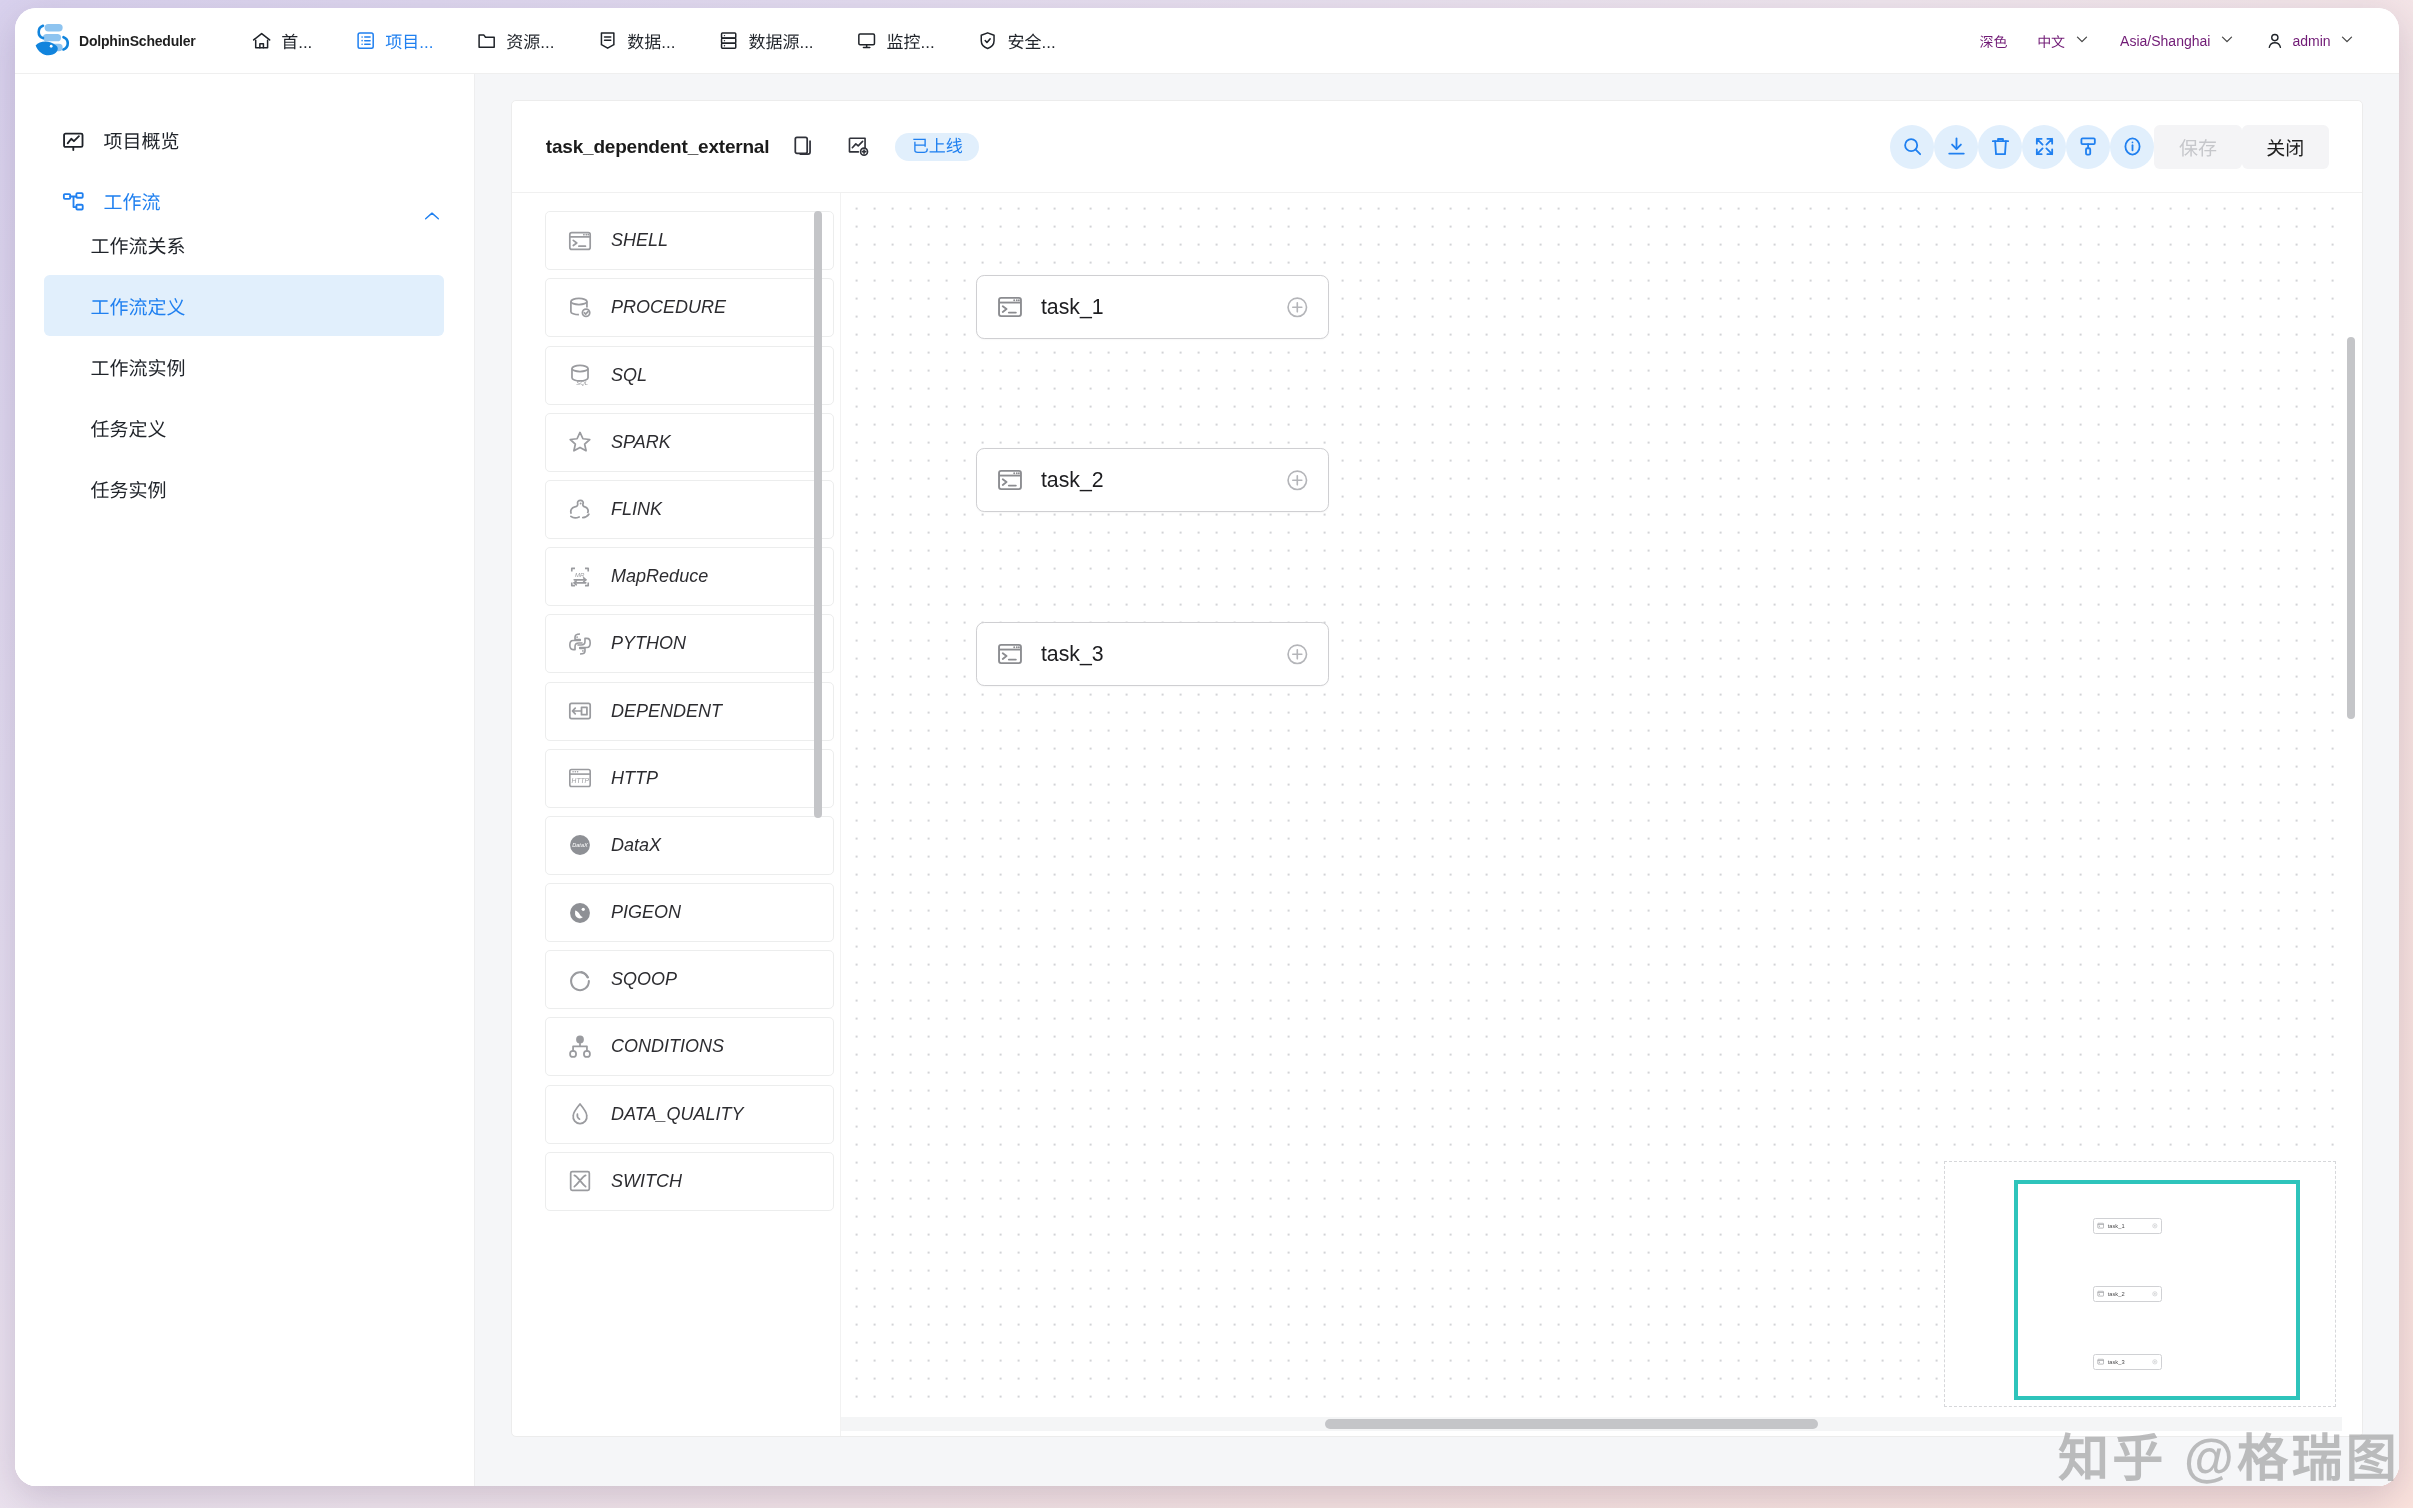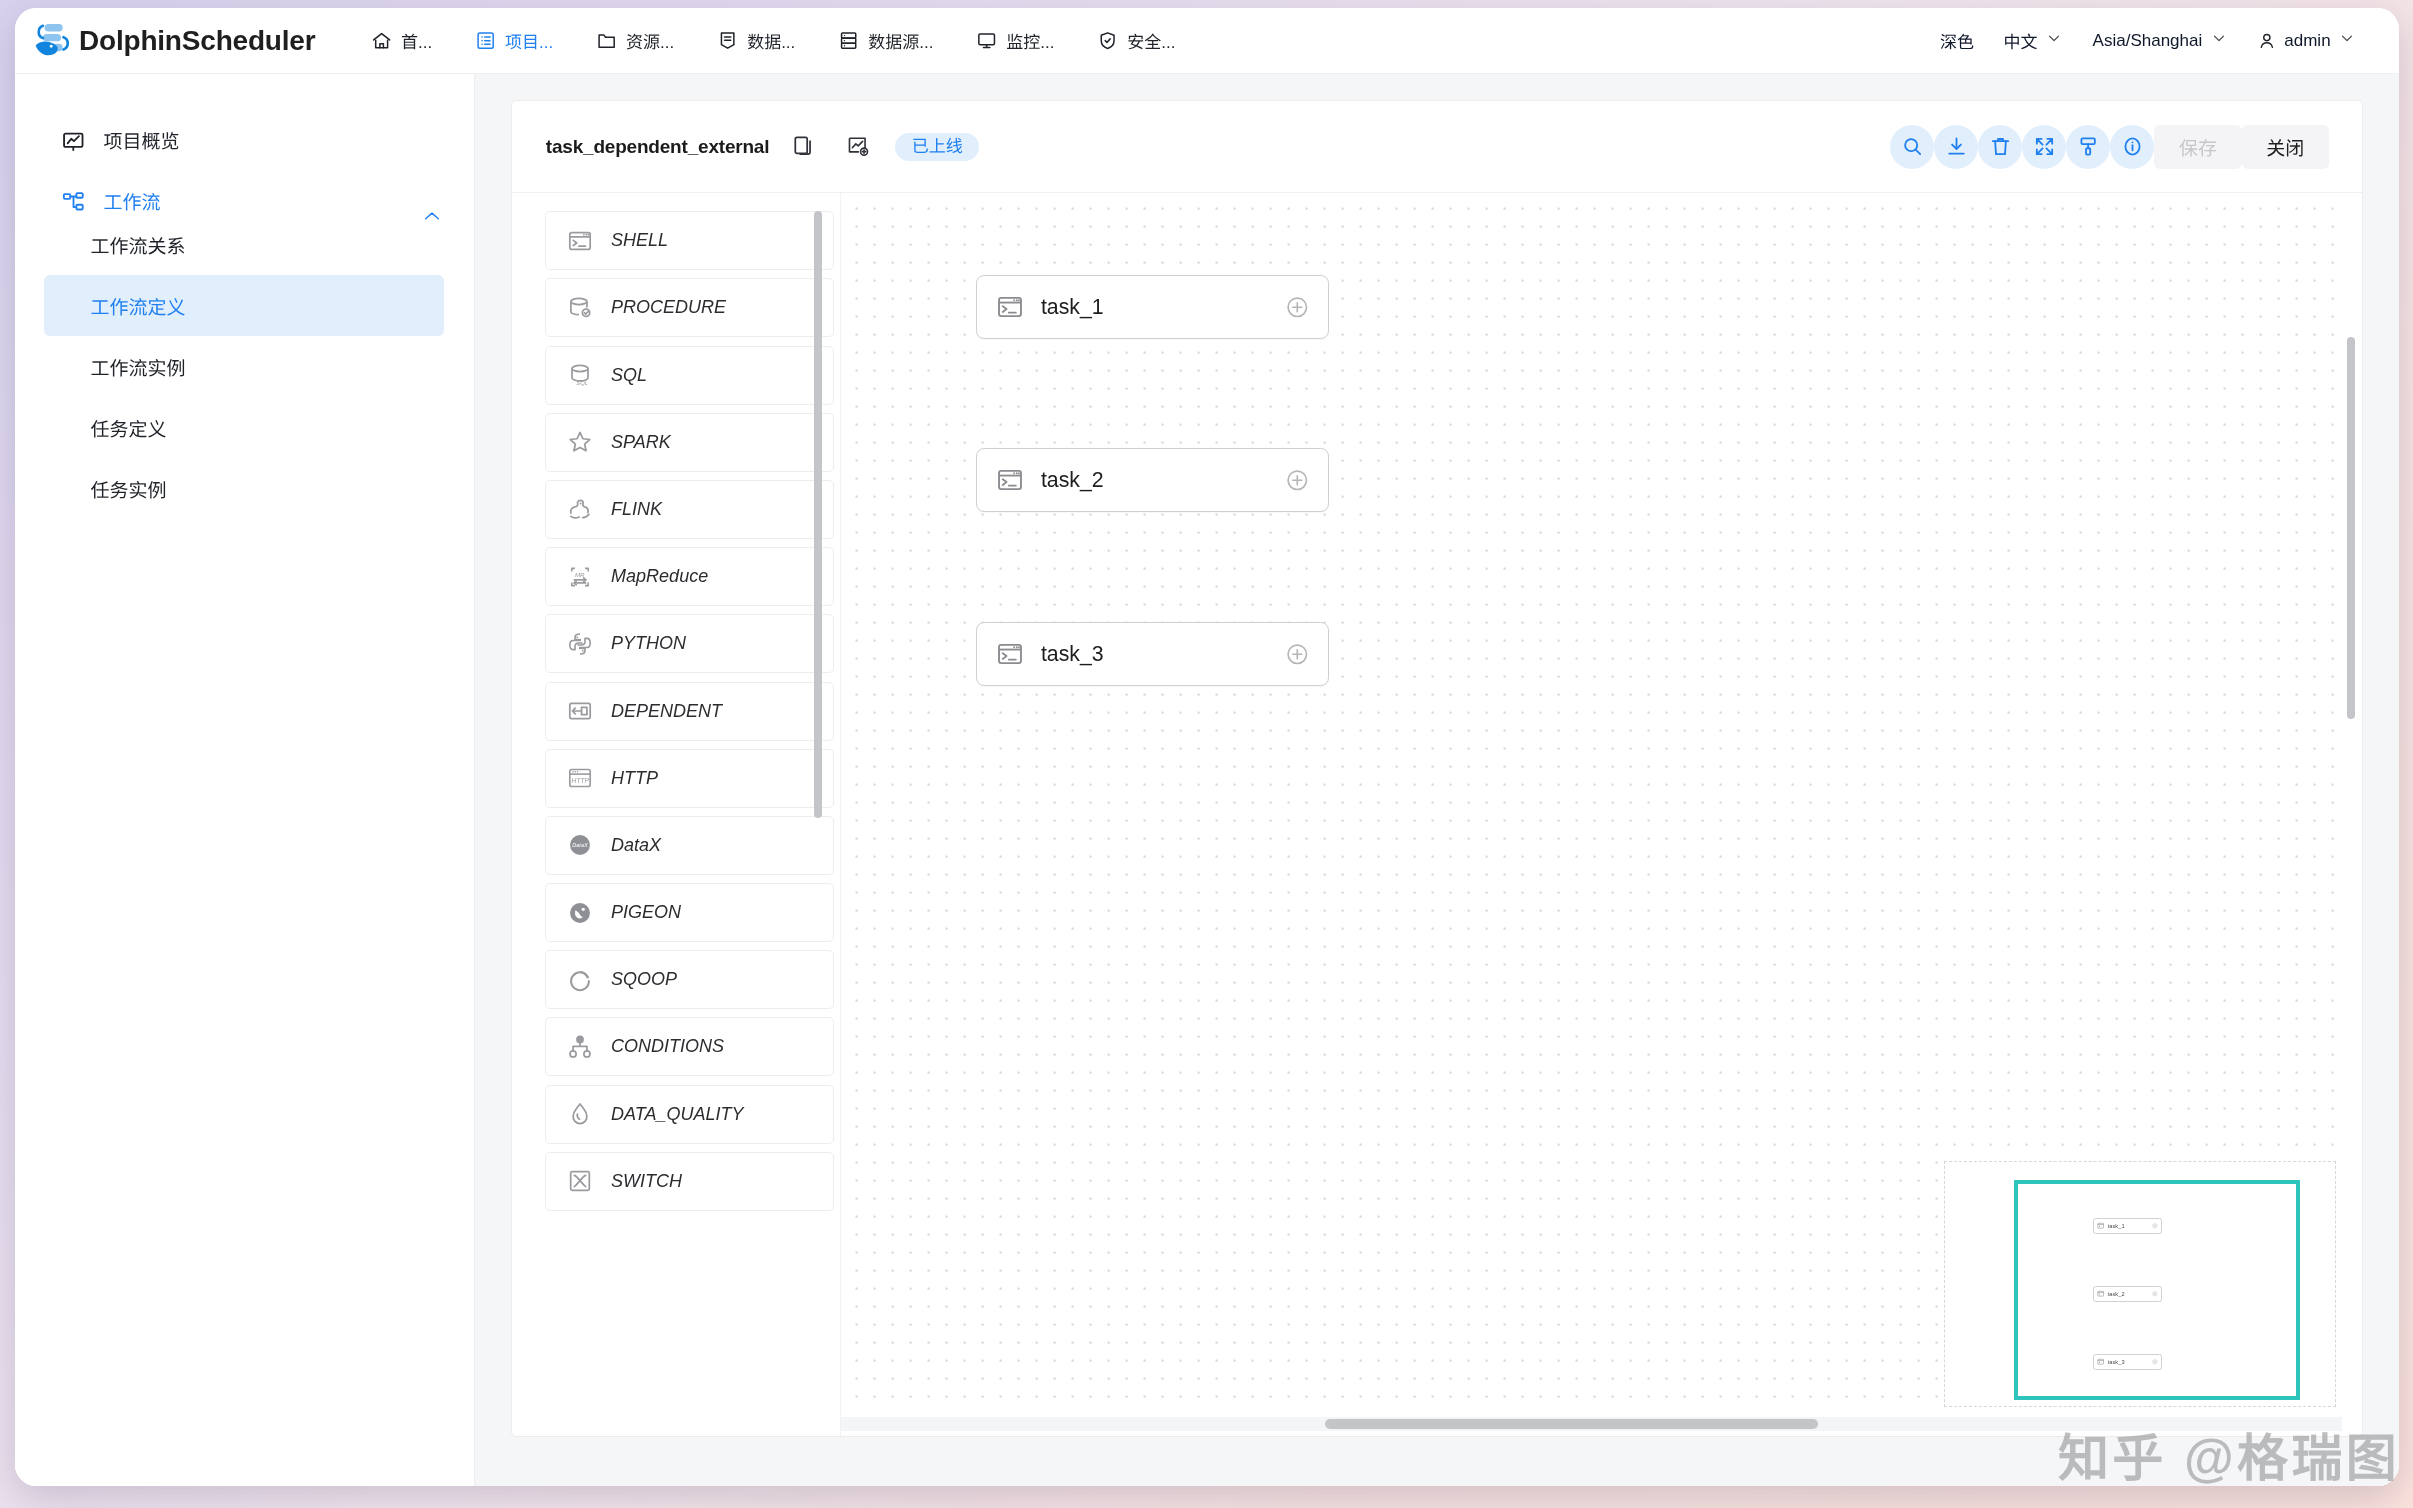--- a/index.html
+++ b/index.html
@@ -33,39 +33,39 @@
     flex: 0 0 66px;
     background: #fff;
     border-bottom: 0.8px solid #efefef;
     display: flex;
     align-items: center;
     padding: 0 28px 0 18px;
     position: relative;
   }
   .brand { display:flex; align-items:center; gap:8.2px; margin-right: 34px;}
   .brand-logo { width: 38px; height: 41px; position: relative; flex:0 0 38px;}
-  .brand-name { font-size: 28px; font-weight: 700; color:#1f1f1f; letter-spacing:-0.2px; white-space:nowrap;}
+  .brand-name { font-size: 14px; font-weight: 700; color:#1f1f1f; letter-spacing:-0.2px; white-space:nowrap;}
 
   .navitems { display:flex; align-items:center; gap: 0; }
   .navitem {
     display:flex; align-items:center; gap: 9px;
     padding: 0 21.3px; height: 66px;
     font-size: 17px; color:#1f2329;
     cursor: pointer; white-space: nowrap;
   }
   .navitem.active { color:#2080f0; }
   .navitem .nico { width:21.3px; height:21.3px; display:block; flex:0 0 21.3px;}
 
   .navright {
     margin-left: auto;
     display:flex; align-items:center; gap: 0;
   }
   .navright .ritem {
     display:flex; align-items:center; gap:7.4px;
-    padding: 0 14.8px; font-size: 17px; color:#0f172a; cursor:pointer; white-space:nowrap;
+    padding: 0 14.8px; font-size: 14px; color:#701a75; cursor:pointer; white-space:nowrap;
   }
   .person { width:19.7px;height:19.7px;display:block;}
 
   
   #shell { flex: 1 1 auto; display:flex; min-height:0; background:#fff; position:relative;}
 
   
   #sidebar {
     flex: 0 0 460px; width:460px;
     background:#fff;

